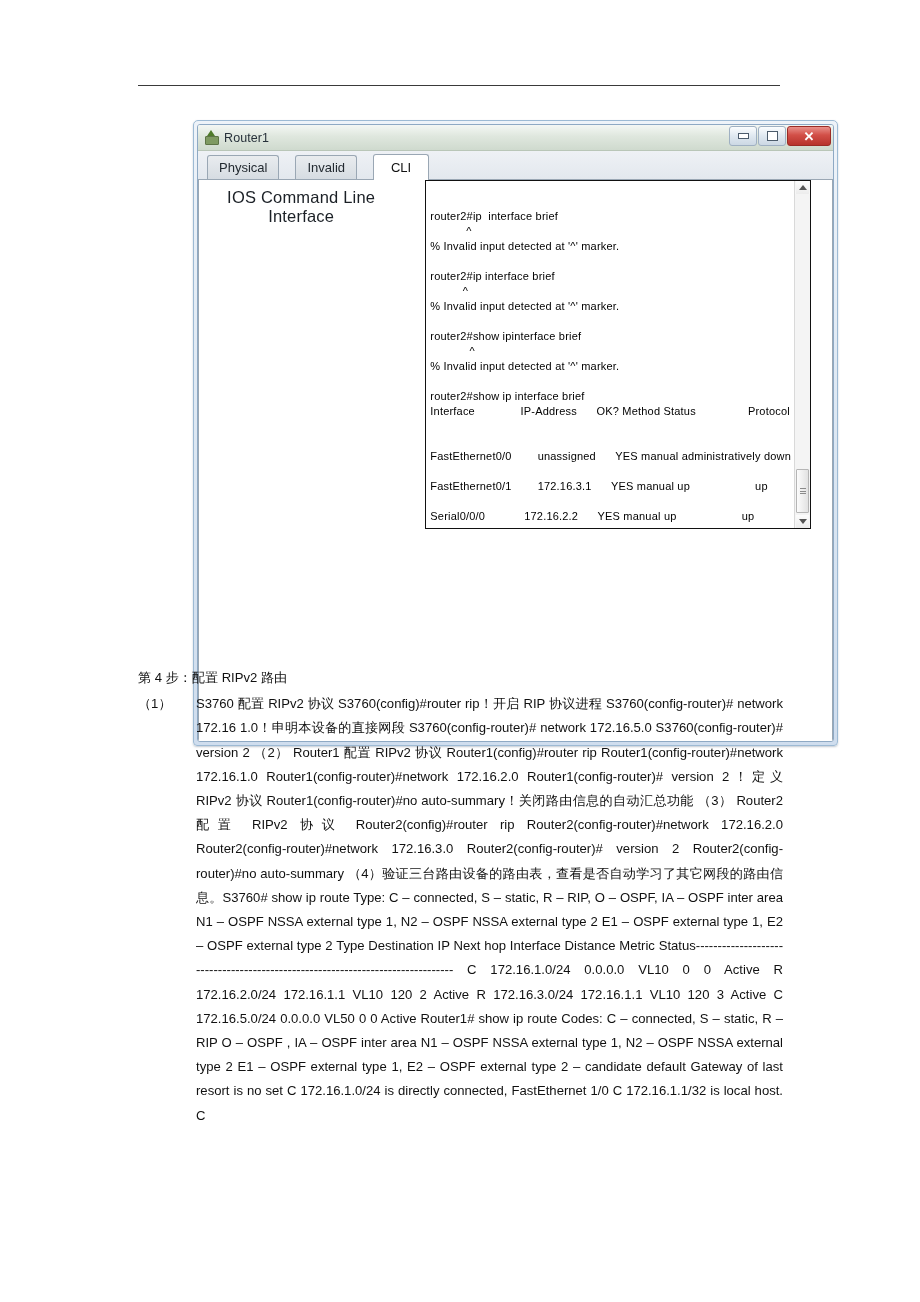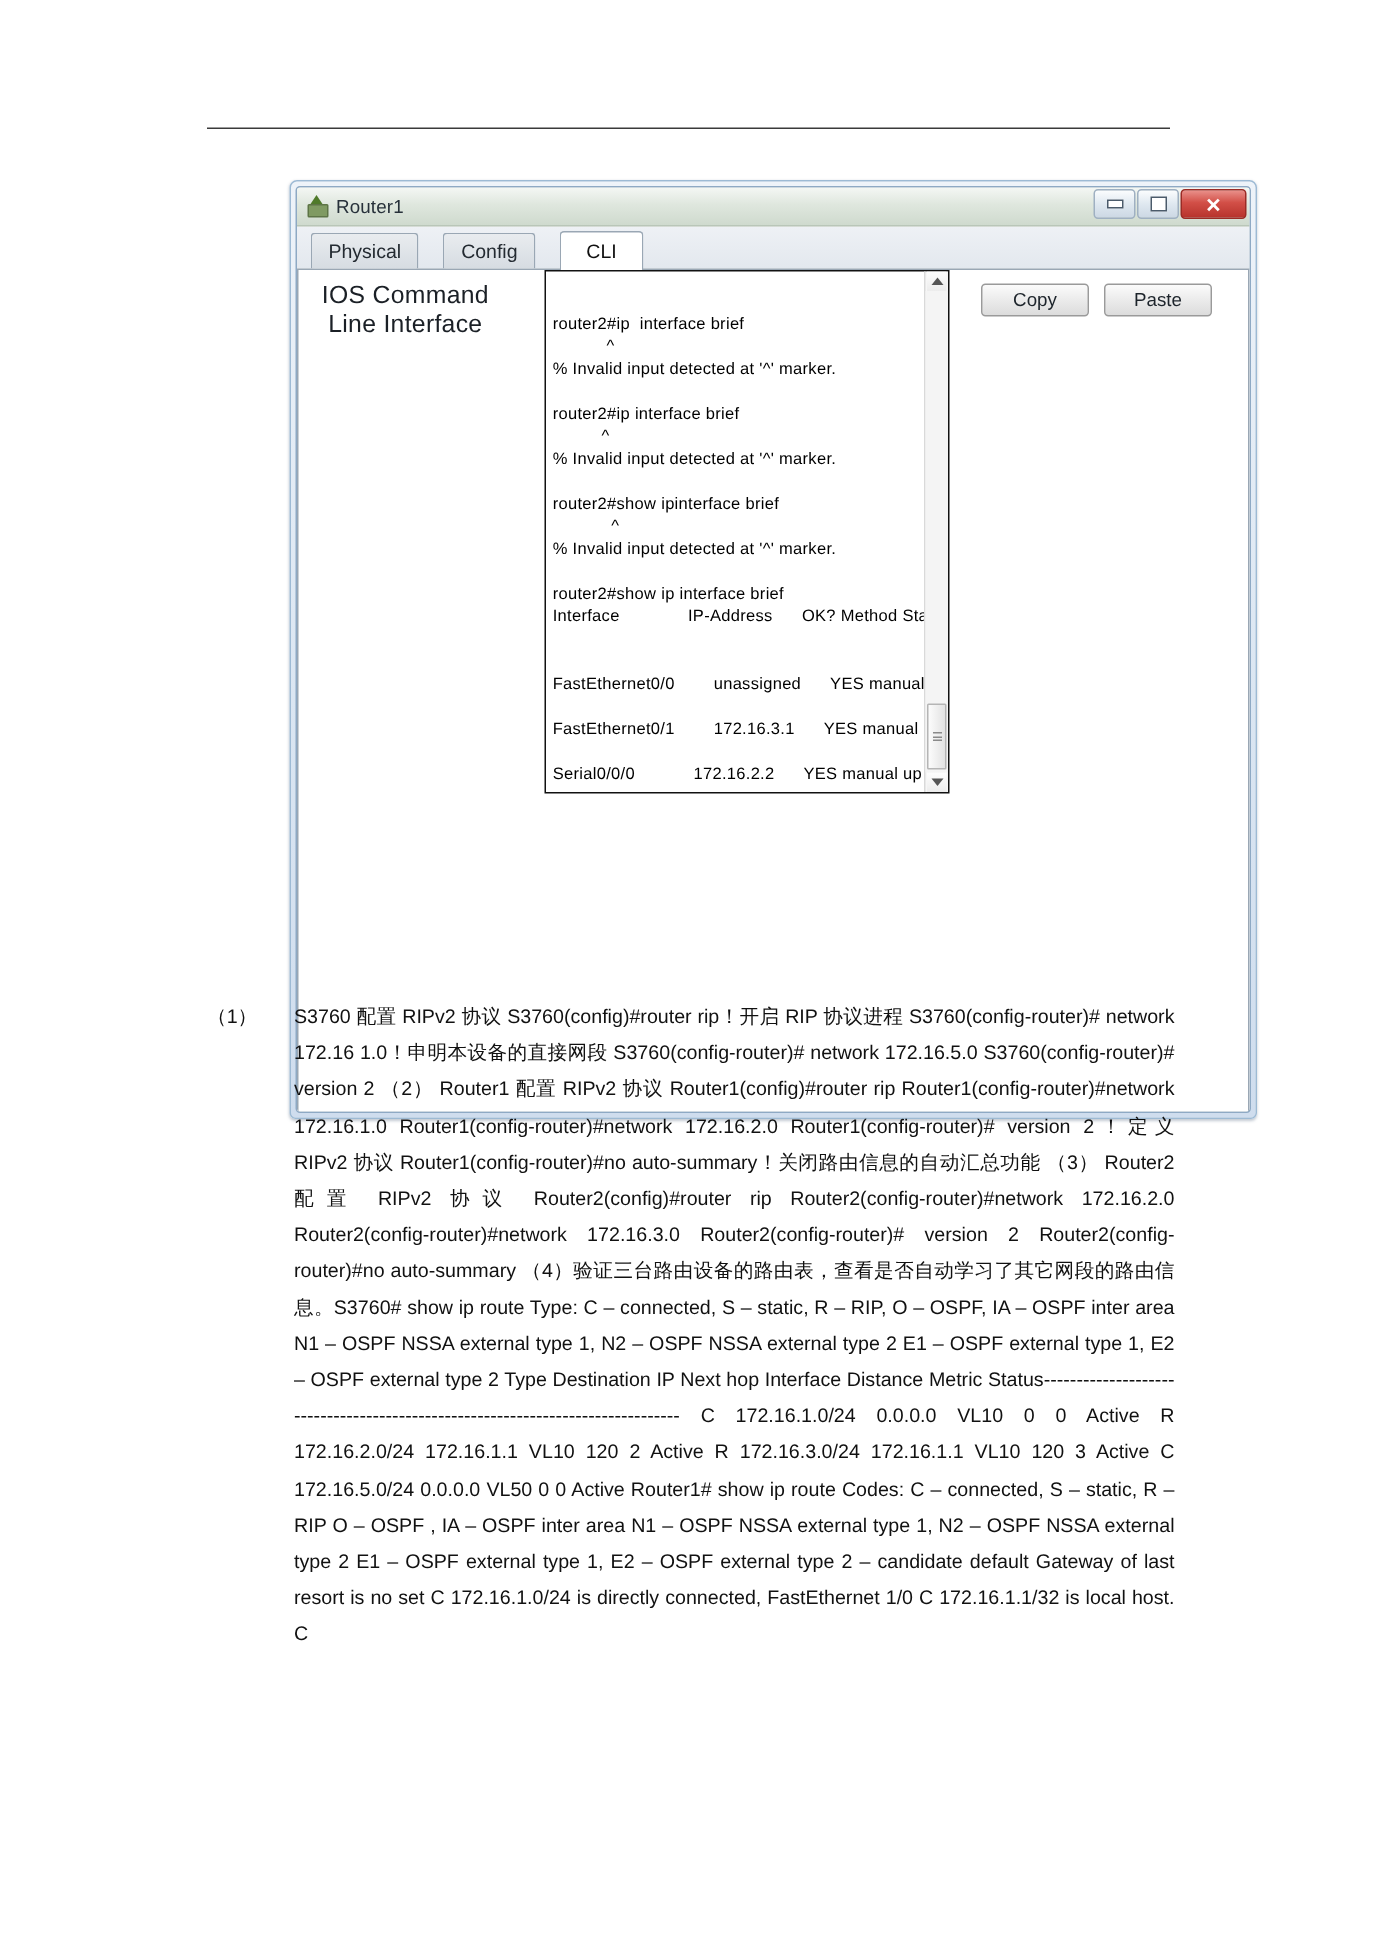--- a/index.html
+++ b/index.html
@@ -312,21 +312,21 @@
           <span class="max-g"></span>
         </div>
         <div class="wbtn close">
           <span class="x-g">✕</span>
         </div>
       </div>
     </div>
 
     <div class="tabstrip">
       <div class="tab">Physical</div>
-      <div class="tab">Config</div>
+      <div class="tab">Invalid</div>
       <div class="tab active">CLI</div>
     </div>
 
     <div class="pt-content">
       <div class="cli-heading">IOS Command Line Interface</div>
 
       <div class="term-wrap">
         <div class="term">
           <div class="clip">router2#ip  interface brief
            ^
@@ -365,27 +365,24 @@
                   <div></div>
               </div>
             </div>
           </div>
           <div class="sb-arrow">
             <span class="down"></span>
           </div>
         </div>
       </div>
 
-      <div class="btnrow">
-        <div class="pt-btn">Copy</div>
-        <div class="pt-btn">Paste</div>
-      </div>
     </div>
 
   </div>
 </div>
 
 <div class="doc">
+  <div class="doc-step">第 4 步：配置 RIPv2 路由</div>
   <div class="doc-para">
     <div class="doc-marker">（1）</div>
     <div class="doc-body">S3760 配置 RIPv2 协议 S3760(config)#router rip！开启 RIP 协议进程 S3760(config-router)# network 172.16 1.0！申明本设备的直接网段 S3760(config-router)# network 172.16.5.0 S3760(config-router)# version 2 （2） Router1 配置 RIPv2 协议 Router1(config)#router rip Router1(config-router)#network 172.16.1.0 Router1(config-router)#network 172.16.2.0 Router1(config-router)# version 2！定义 RIPv2 协议 Router1(config-router)#no auto-summary！关闭路由信息的自动汇总功能 （3） Router2 配置 RIPv2 协议 Router2(config)#router rip Router2(config-router)#network 172.16.2.0 Router2(config-router)#network 172.16.3.0 Router2(config-router)# version 2 Router2(config-router)#no auto-summary （4）验证三台路由设备的路由表，查看是否自动学习了其它网段的路由信息。S3760# show ip route Type: C – connected, S – static, R – RIP, O – OSPF, IA – OSPF inter area N1 – OSPF NSSA external type 1, N2 – OSPF NSSA external type 2 E1 – OSPF external type 1, E2 – OSPF external type 2 Type Destination IP Next hop Interface Distance Metric Status------------------------------------------------------------------------------- C 172.16.1.0/24 0.0.0.0 VL10 0 0 Active R 172.16.2.0/24 172.16.1.1 VL10 120 2 Active R 172.16.3.0/24 172.16.1.1 VL10 120 3 Active C 172.16.5.0/24 0.0.0.0 VL50 0 0 Active Router1# show ip route Codes: C – connected, S – static, R – RIP O – OSPF , IA – OSPF inter area N1 – OSPF NSSA external type 1, N2 – OSPF NSSA external type 2 E1 – OSPF external type 1, E2 – OSPF external type 2 – candidate default Gateway of last resort is no set C 172.16.1.0/24 is directly connected, FastEthernet 1/0 C 172.16.1.1/32 is local host. C</div>
   </div>
 </div>
 
 </body></html>

